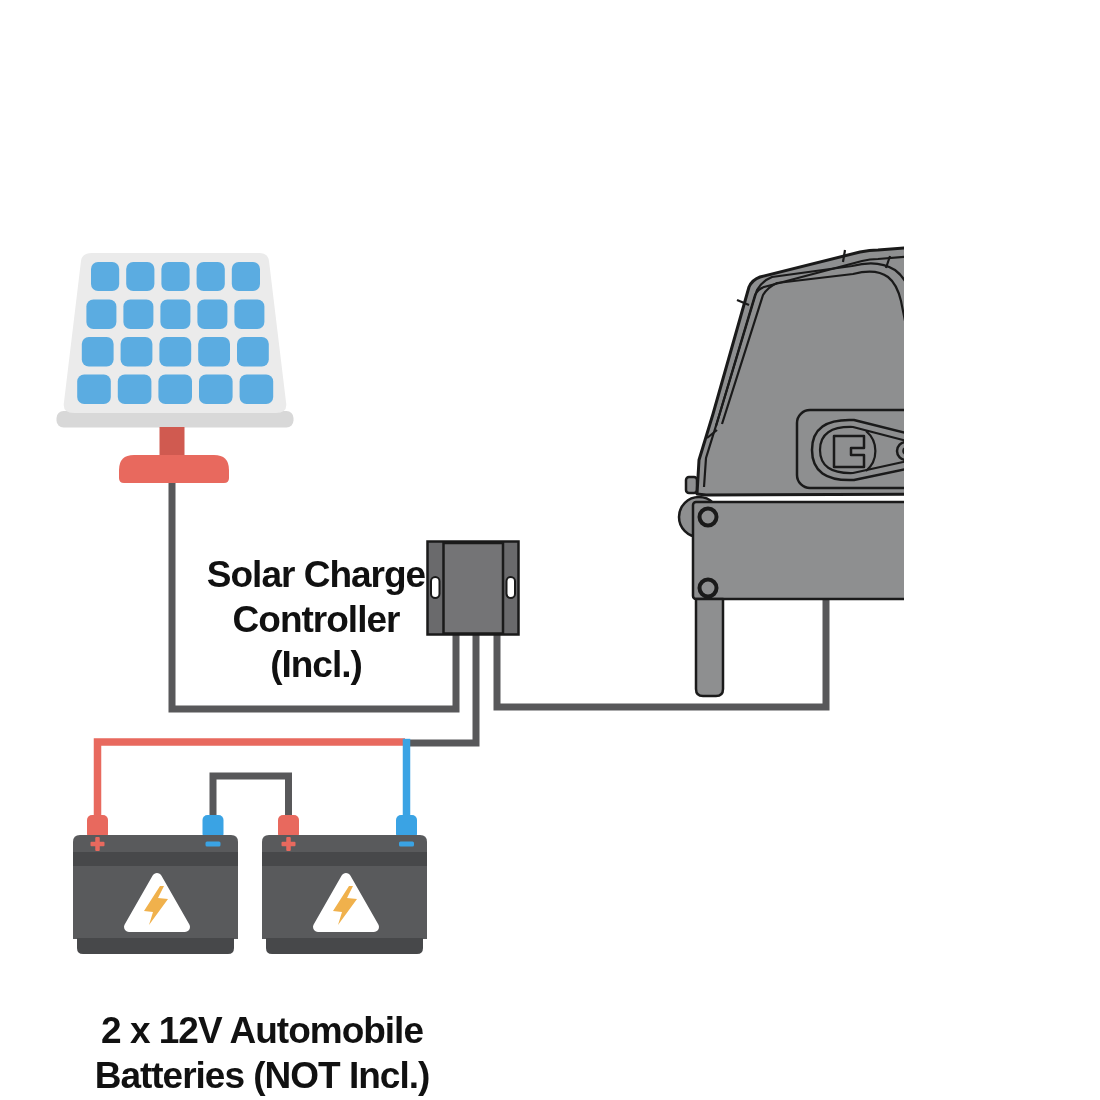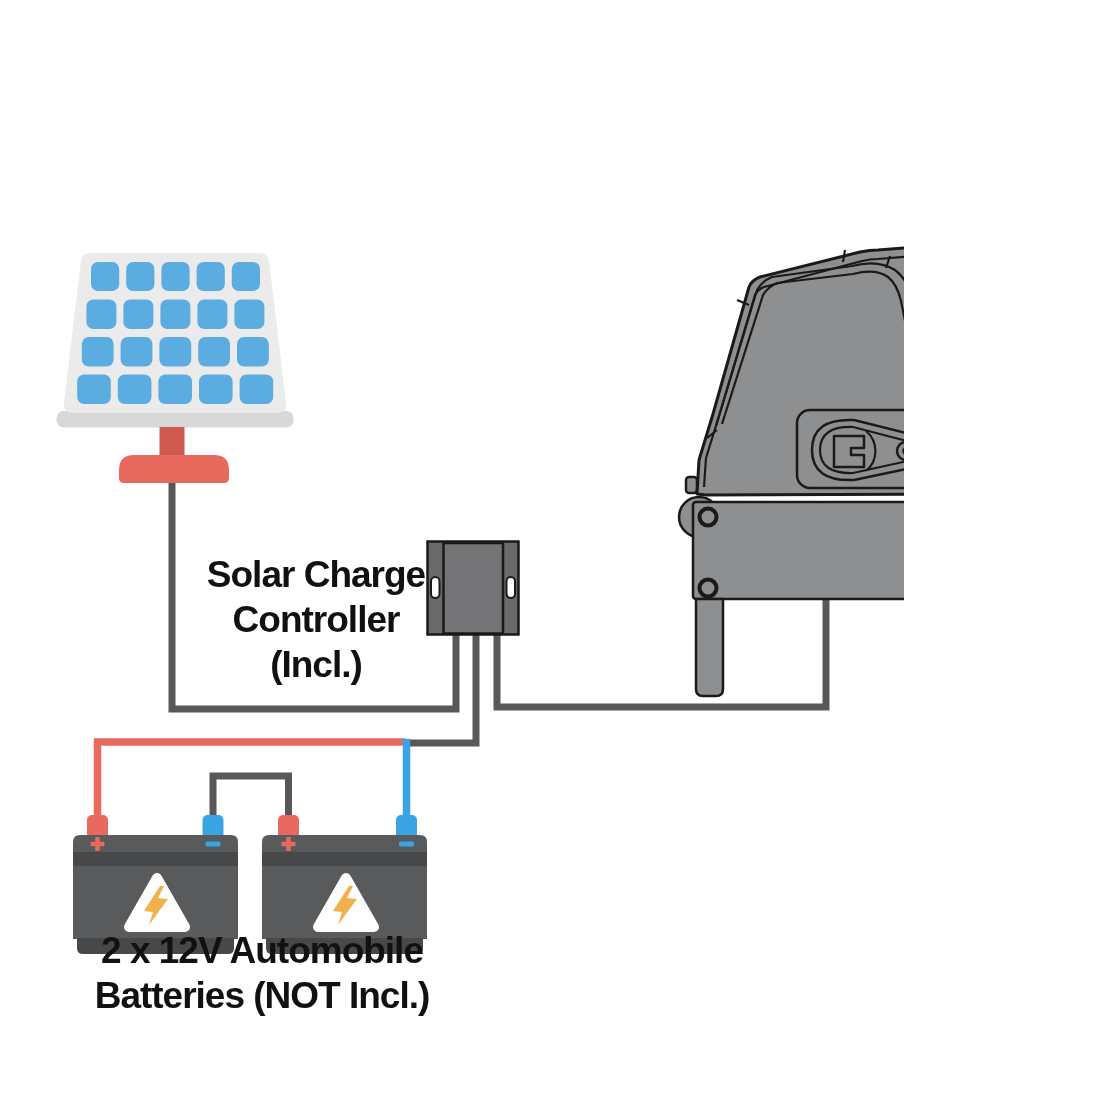--- a/index.html
+++ b/index.html
@@ -2,21 +2,21 @@
 <html style="--c-background: #ffffff; --c-outline: #1a1a1a; --c-text: #111111; --c-wire_gray: #58585a; --c-wire_red: #e8695e; --c-wire_blue: #3aa3e4; --c-panel_frame: #ebebeb; --c-panel_skirt: #d8d8d8; --c-cell_blue: #5bace1; --c-stand_pole: #d05a50; --c-stand_base: #e8695e; --c-battery_body: #595a5c; --c-battery_dark: #47484a; --c-terminal_red: #e8695e; --c-terminal_blue: #3aa3e4; --c-bolt_orange: #f0b14c; --c-device_gray: #8e8f90; --c-controller_flange: #6a6a6c; --c-controller_body: #747476;"><head>
 <meta charset="utf-8">
 <style>
   html,body{margin:0;padding:0;background:#fff;}
   .canvas{position:relative;width:904px;height:1100px;background:var(--c-background,#fff);
           font-family:"Liberation Sans",sans-serif;overflow:hidden;}
   .canvas svg{position:absolute;left:0;top:0;}
   .label{position:absolute;white-space:pre-line;text-align:center;font-weight:700;
          font-size:37px;line-height:45px;letter-spacing:-1px;color:var(--c-text,#111);}
   .label-controller{left:156px;top:552px;width:320px;}
-  .label-batteries{left:52px;top:928px;width:420px;}
+  .label-batteries{left:52px;top:1008px;width:420px;}
   .wire{fill:none;}
   .wire-gray{stroke:var(--c-wire_gray,#58585a);stroke-width:7;}
   .wire-red{stroke:var(--c-wire_red,#e8695e);stroke-width:7.5;}
   .wire-blue{stroke:var(--c-wire_blue,#3aa3e4);stroke-width:7.5;}
   .cell{fill:var(--c-cell_blue,#5bace1);}
   .dev{fill:var(--c-device_gray,#8e8f90);stroke:var(--c-outline,#1a1a1a);stroke-width:2.5;stroke-linejoin:round;}
   .devline{fill:none;stroke:var(--c-outline,#1a1a1a);stroke-width:2.2;stroke-linejoin:round;}
 </style>
 </head>
 <body>

